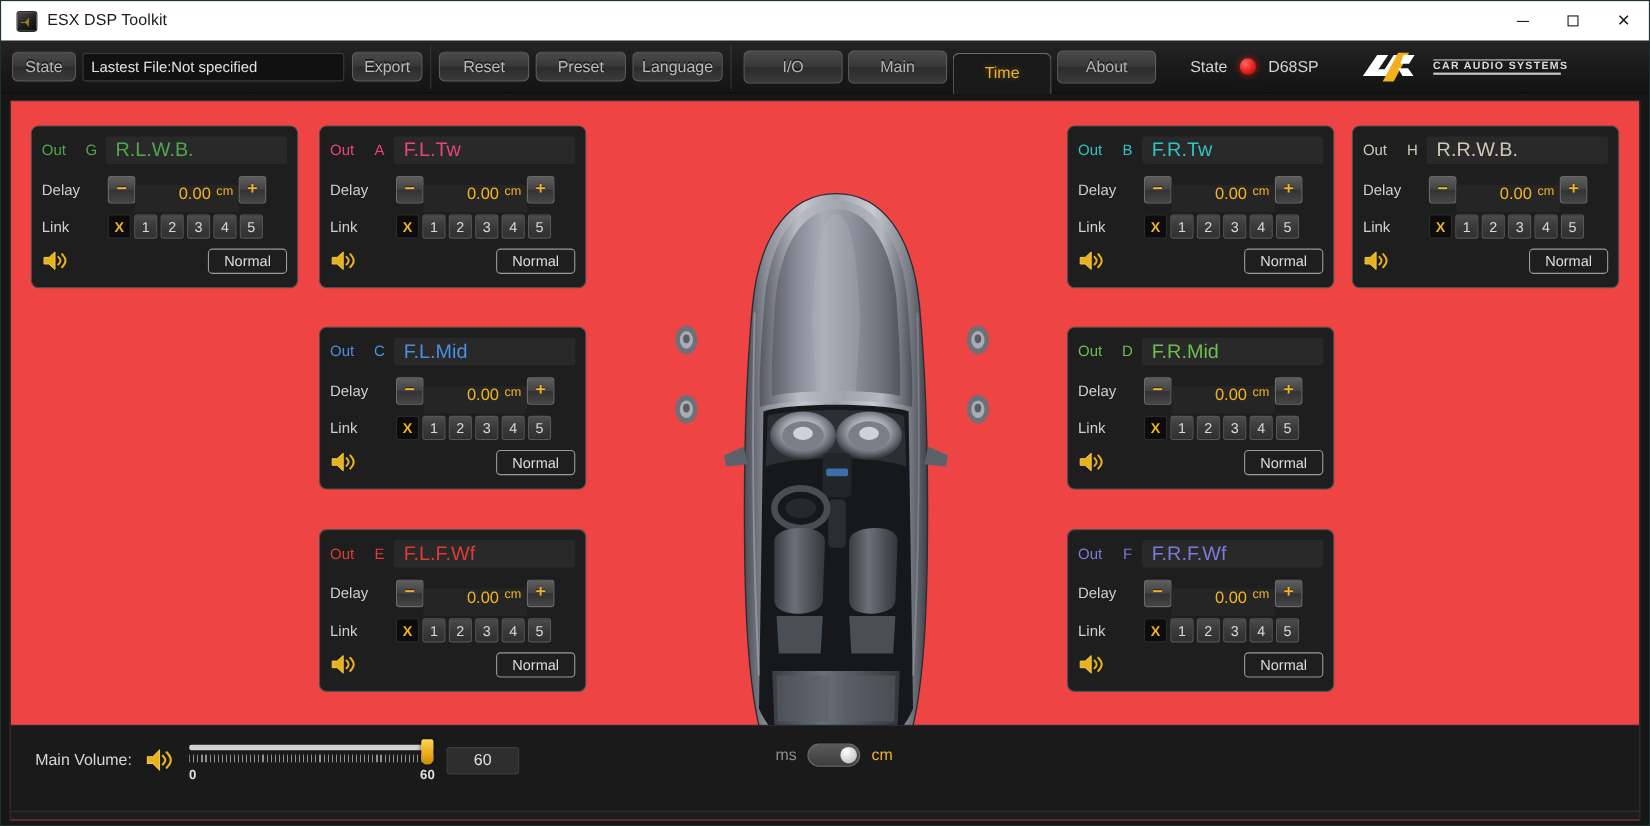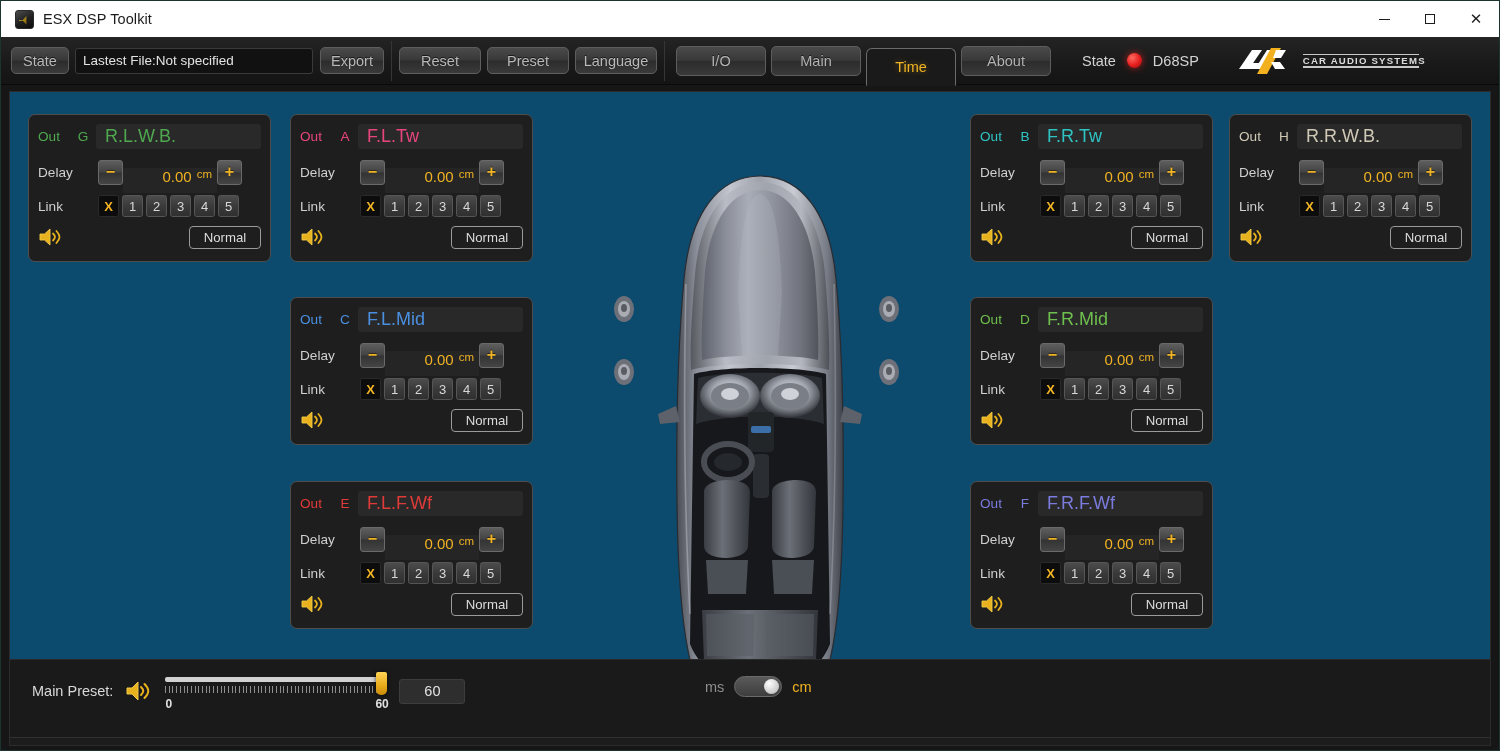--- a/index.html
+++ b/index.html
@@ -106,21 +106,21 @@
   #logo { margin-left:36px; display:flex; align-items:center; gap:6px; }
   #logo-txt { display:flex; flex-direction:column; }
   #logo-sub {
     font-size:9.6px; color:#dcdcdc; letter-spacing:1.2px; font-weight:bold;
   }
   .logo-rule { height:1.5px; background:#c8c8c8; width:116px; }
 
   
   #stage {
     flex:1; position:relative;
-    background:#0c4a6e;
+    background:#ef4444;
     margin:6px 8px 4px 8px;
     border:1px solid #2b2b2b;
     overflow:hidden;
   }
 
   
   .chan {
     position:absolute;
     width:243px; height:148px;
     background:#1e1e1e;
@@ -746,21 +746,21 @@
         <path d="M18.4 5 C22.6 9.5 22.6 12.5 18.4 17" stroke="#e8b21e" stroke-width="1.8" fill="none" stroke-linecap="round"></path>
       </svg>
       <div class="norm-btn">Normal</div>
     </div>
   </div>
       </div>
 
     <div id="bottom">
 
       <div id="vol-area">
-        <div id="vol-label">Main Preset:</div>
+        <div id="vol-label">Main Volume:</div>
         <svg id="vol-spk" viewBox="0 0 28 24">
           <path d="M3 9 L8 9 L14 3 L14 21 L8 15 L3 15 Z" fill="#e8b21e" stroke="#f0c94a" stroke-width="1"></path>
           <path d="M17 8 C20 11 20 13 17 16" stroke="#e8b21e" stroke-width="2" fill="none" stroke-linecap="round"></path>
           <path d="M20.5 5 C25.5 10 25.5 14 20.5 19" stroke="#e8b21e" stroke-width="2" fill="none" stroke-linecap="round"></path>
         </svg>
         <div id="slider-wrap">
           <div id="slider-track"></div>
           <div id="slider-ticks"></div>
           <div id="slider-thumb" style="left: 211px;"></div>
           <div class="tick-lbl" style="left:0">0</div>

